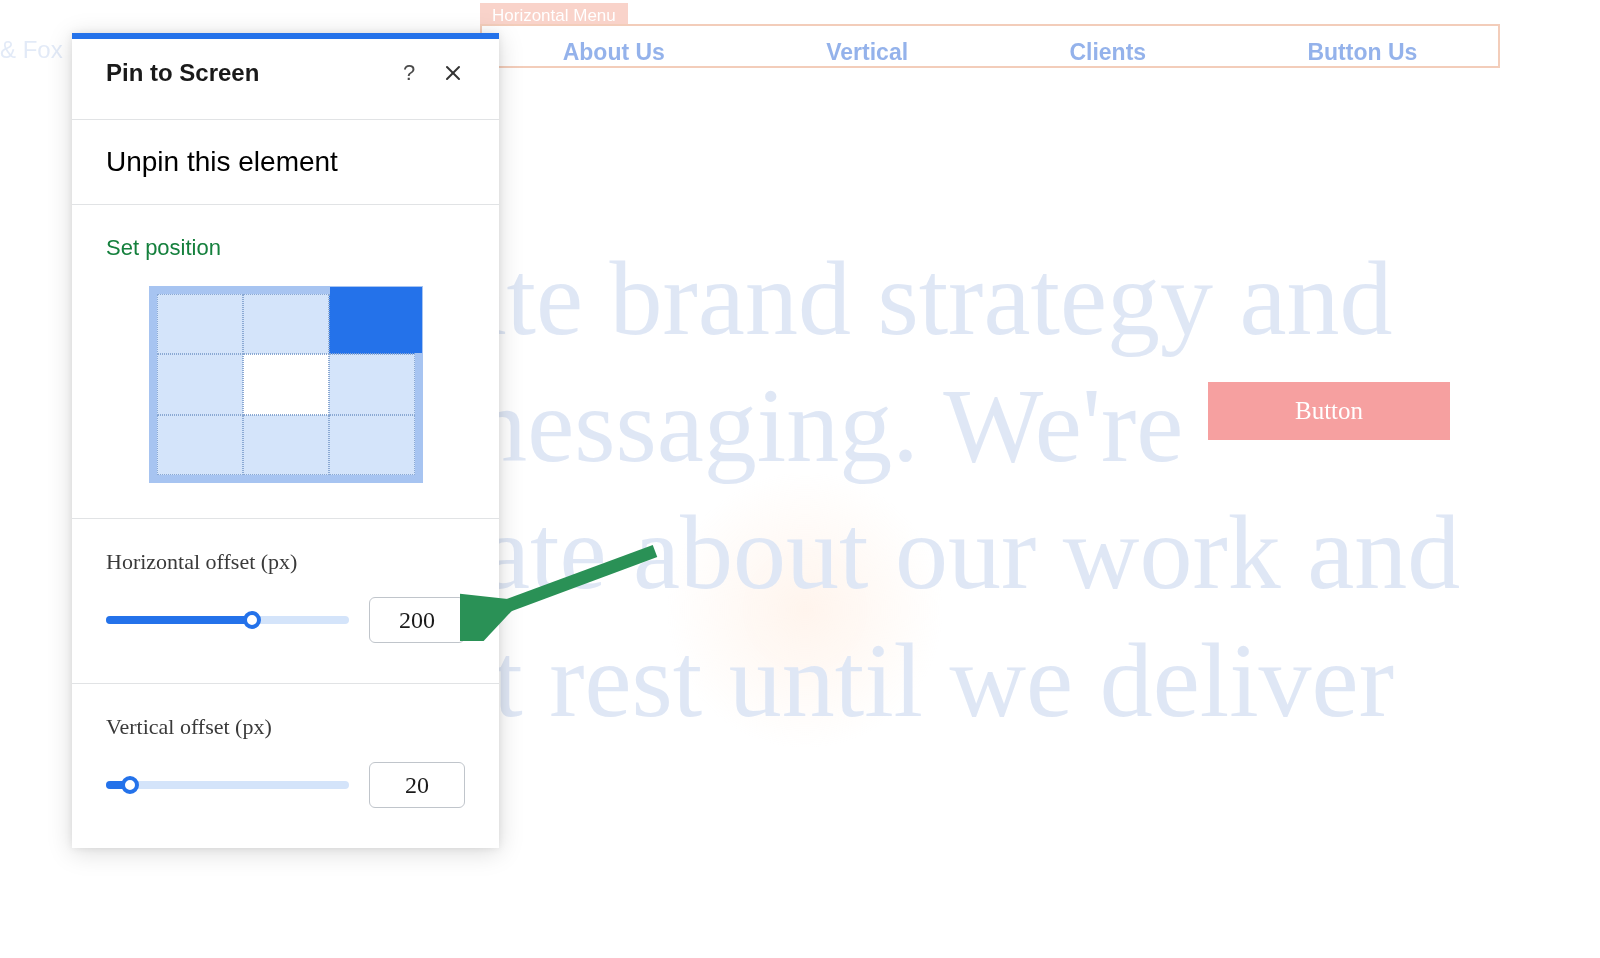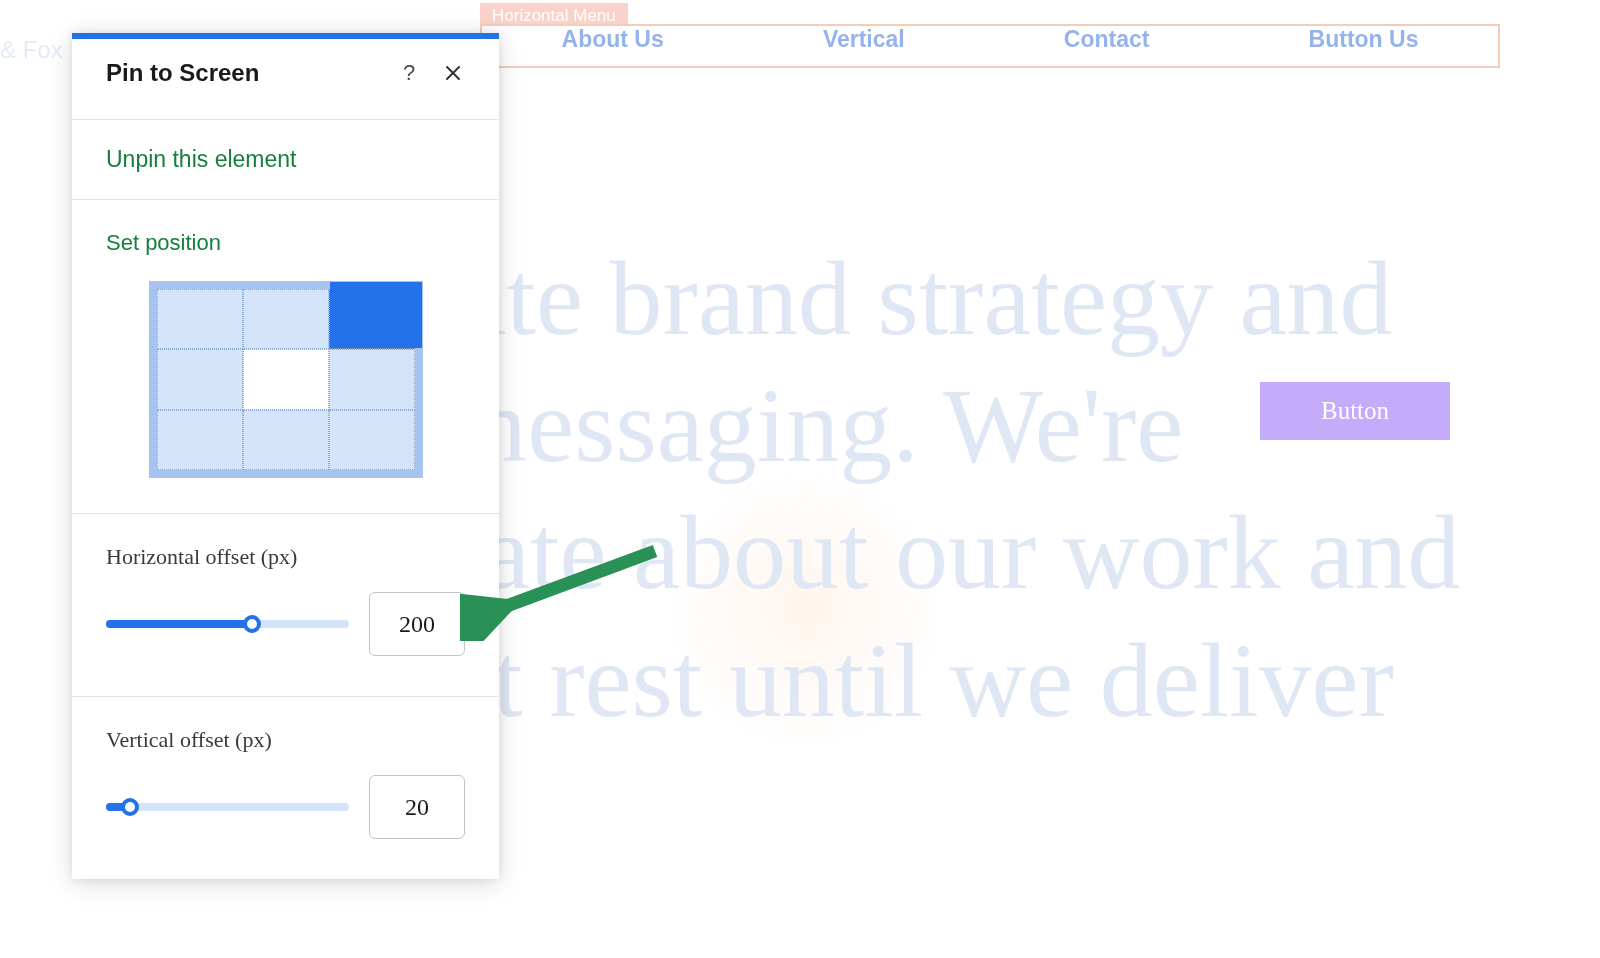--- a/index.html
+++ b/index.html
@@ -28,21 +28,21 @@
     }
     
     .nav-bar {
       position: absolute;
       top: 24px;
       left: 480px;
       right: 100px;
       height: 44px;
       border: 2px solid #e89d78;
       display: flex;
-      align-items: flex-start;
+      align-items: flex-end;
       justify-content: space-around;
       background: #fff;
     }
     
     .nav-item {
       color: #2b68d8;
       font-size: 23px;
       font-weight: 700;
       cursor: pointer;
     }
@@ -85,23 +85,23 @@
       width: 280px;
       height: 280px;
       background: radial-gradient(circle, rgba(255,220,195,0.6) 0%, rgba(255,220,195,0) 70%);
       border-radius: 50%;
     }
     
     .bg-button {
       position: absolute;
       top: 382px;
       right: 150px;
-      width: 190px;
+      width: 242px;
       height: 58px;
-      background: #8b5cf6;
+      background: #ef4444;
       color: #fff;
       display: flex;
       align-items: center;
       justify-content: center;
       font-family: Georgia, serif;
       font-size: 25px;
     }
     
     
     .panel {
@@ -147,22 +147,22 @@
     .panel-help {
       margin-right: 12px;
     }
     
     .panel-section-link {
       padding: 26px 34px;
       border-bottom: 1px solid #e1e3e5;
     }
     
     .link-text {
-      color: #15803d;
-      font-size: 23px;
+      color: #000000;
+      font-size: 28px;
       cursor: pointer;
       margin-top: 26px;
     }
     
     .panel-section-position {
       padding: 30px 34px 35px 34px;
       border-bottom: 1px solid #e1e3e5;
     }
     
     .section-label {
@@ -270,21 +270,21 @@
       width: 18px;
       height: 18px;
       background: #fff;
       border: 4px solid #2472ea;
       border-radius: 50%;
       cursor: grab;
     }
     
     .slider-input {
       width: 96px;
-      height: 64px;
+      height: 46px;
       border: 1px solid #c0c5cb;
       border-radius: 6px;
       font-size: 24px;
       color: #1a1a1a;
       text-align: center;
       font-family: inherit;
     }
     
     
     .arrow {
@@ -303,21 +303,21 @@
   </style>
 </head>
 <body>
 
 <div class="bg-content">
   <div class="logo-text">&amp; Fox</div>
   <div class="nav-label">Horizontal Menu</div>
   <div class="nav-bar">
     <span class="nav-item">About Us</span>
     <span class="nav-item">Vertical</span>
-    <span class="nav-item">Contact</span>
+    <span class="nav-item">Clients</span>
     <span class="nav-item">Button Us</span>
   </div>
   <div class="bg-shape"></div>
   <div class="bg-heading">We create brand strategy and visual messaging. We're passionate about our work and we don't rest until we deliver</div>
   <div class="bg-button">Button</div>
 </div>
 
 <div class="panel">
   <div class="panel-top-bar"></div>
 

